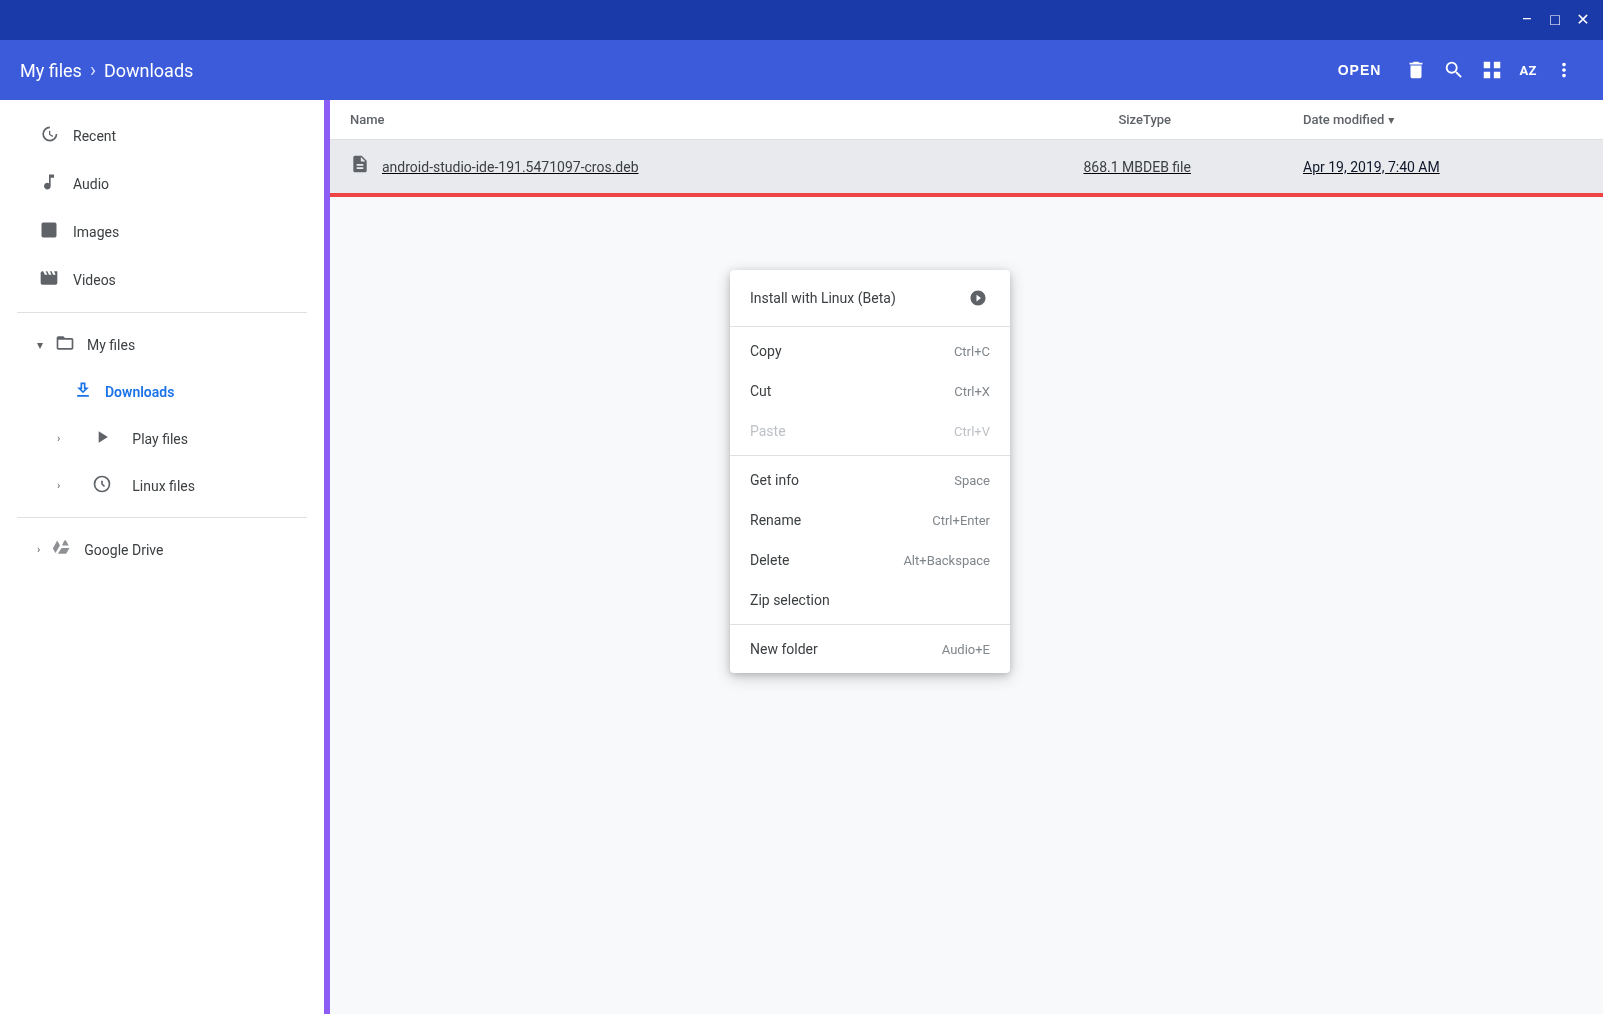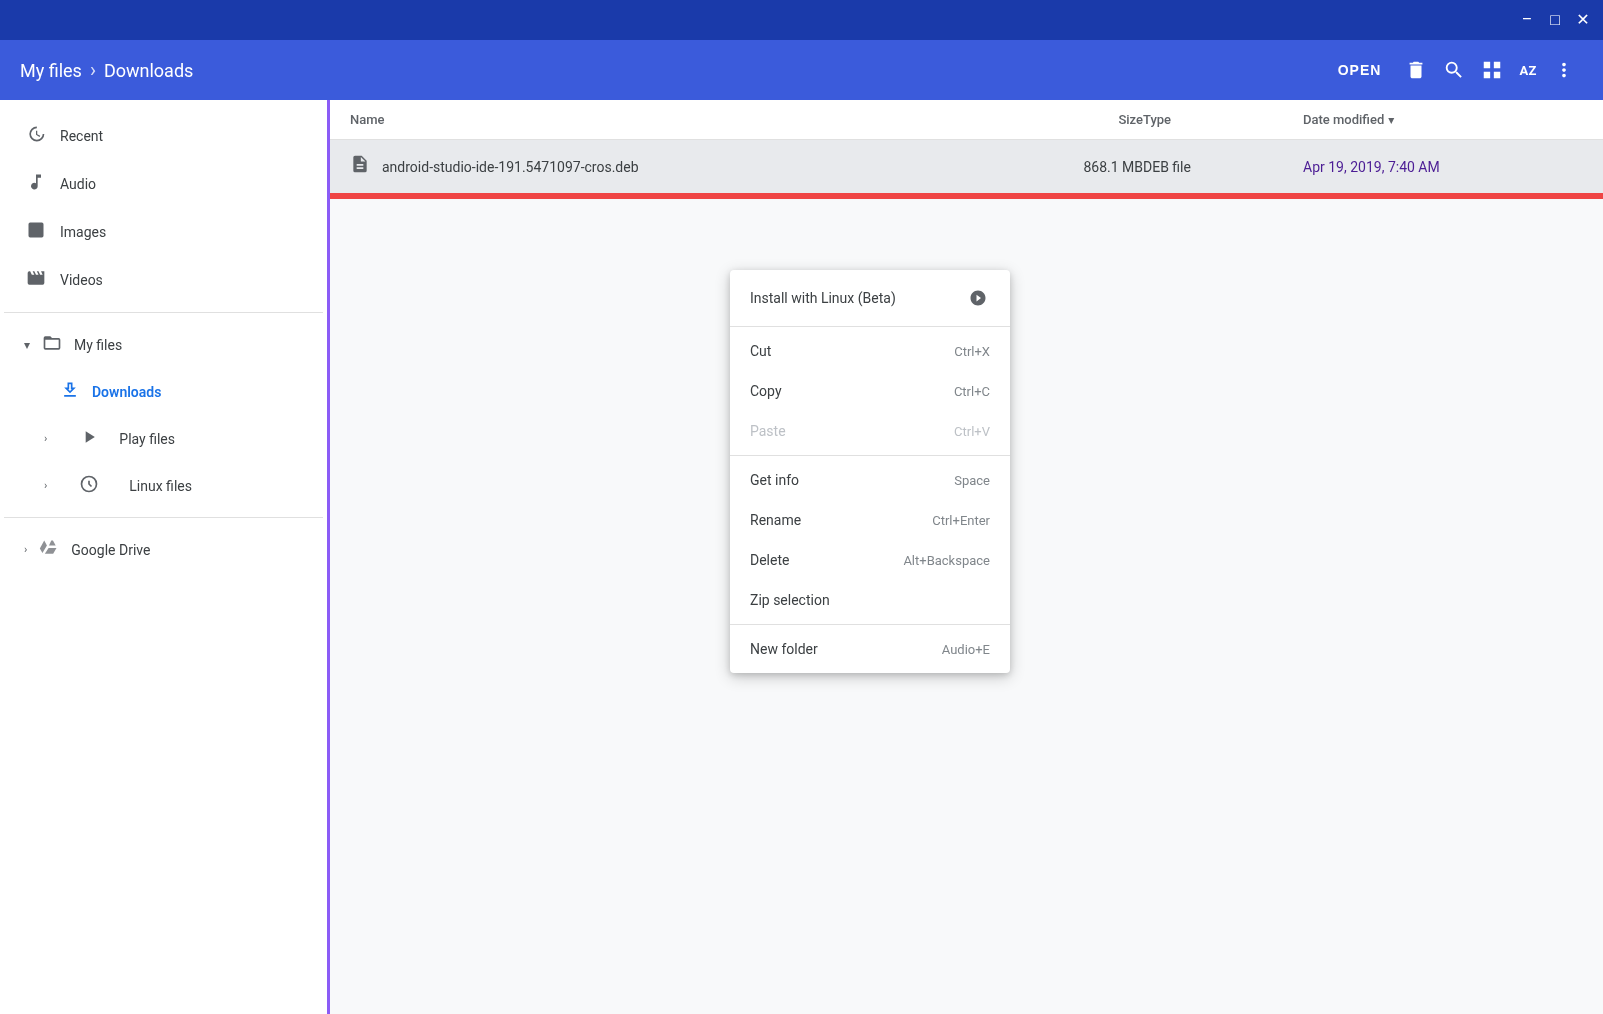--- a/index.html
+++ b/index.html
@@ -90,22 +90,22 @@
     
     .main-layout {
       display: flex;
       height: calc(1014px - 40px - 60px);
     }
 
     
     .sidebar {
       width: 330px;
       background: white;
-      border-right: 3px solid #8b5cf6;
-      padding: 12px 4px;
+      border-right: 6px solid #8b5cf6;
+      padding: 12px 17px;
       flex-shrink: 0;
     }
     .sidebar-item {
       display: flex;
       align-items: center;
       gap: 12px;
       padding: 12px 20px;
       cursor: pointer;
       color: #3c4043;
       font-size: 14px;
@@ -180,38 +180,39 @@
       align-items: center;
       gap: 4px;
     }
 
     
     .file-row {
       display: grid;
       grid-template-columns: 1fr 120px 160px 280px;
       padding: 12px 20px;
       background: #e8eaed;
-      border-bottom: 6px solid #ef4444;
-      align-items: center;
-      cursor: pointer;
+      border-bottom: 4px solid #ef4444;
+      align-items: center;
+      cursor: pointer;
+      text-decoration: underline;
     }
     .file-name-cell {
       display: flex;
       align-items: center;
       gap: 12px;
       font-size: 14px;
       color: #3c4043;
     }
     .file-icon {
       font-size: 20px;
       color: #5f6368;
     }
     .file-size { color: #3c4043; font-size: 14px; text-align: right; }
     .file-type { color: #3c4043; font-size: 14px; }
-    .file-date { color: #4c1d95; font-size: 14px; }
+    .file-date { color: #0f172a; font-size: 14px; }
 
     
     .context-menu {
       position: absolute;
       top: 170px;
       left: 400px;
       background: white;
       border-radius: 4px;
       box-shadow: 0 4px 16px rgba(0,0,0,0.2), 0 2px 6px rgba(0,0,0,0.15);
       width: 280px;
@@ -371,21 +372,21 @@
 
     <div class="sidebar-sub-section">
       <span class="chevron" style="font-size:11px;color:#5f6368;">›</span>
       <span style="width:8px;"></span>
       <span class="icon">
         <svg width="20" height="20" viewBox="0 0 24 24" fill="#5f6368">
             <circle cx="12" cy="12" r="9" fill="none" stroke="#5f6368" stroke-width="2"></circle>
             <path d="M12 8v4l3 3" stroke="#5f6368" stroke-width="2" fill="none"></path>
           </svg>
       </span>
-      <span style="margin-left:18px;">Linux files</span>
+      <span style="margin-left:8px;">Linux files</span>
     </div>
 
     <div class="sidebar-separator"></div>
 
     <div class="sidebar-section-header">
       <span class="chevron" style="font-size:11px;">›</span>
       <span class="icon">
         <svg width="20" height="20" viewBox="0 0 24 24" fill="#5f6368">
             <path d="M6.28 3L1 12.5l3.14 5.5L9.5 9 6.28 3zm5.22 9L7 19h10l4-7H11.5zm3.22-9L12 9h8l-3.28-6H14.5z" opacity=".7"></path>
           </svg>
@@ -432,27 +433,27 @@
         <span>Install with Linux (Beta)</span>
         <span class="menu-icon">
           <svg width="18" height="18" viewBox="0 0 24 24" fill="#5f6368">
               <path d="M12 2C6.48 2 2 6.48 2 12s4.48 10 10 10 10-4.48 10-10S17.52 2 12 2zm-2 14.5v-9l6 4.5-6 4.5z"></path>
             </svg>
         </span>
       </div>
       <div class="menu-separator"></div>
 
       <div class="menu-item">
+        <span>Copy</span>
+        <span class="menu-shortcut">Ctrl+C</span>
+      </div>
+
+      <div class="menu-item">
         <span>Cut</span>
         <span class="menu-shortcut">Ctrl+X</span>
-      </div>
-
-      <div class="menu-item">
-        <span>Copy</span>
-        <span class="menu-shortcut">Ctrl+C</span>
       </div>
 
       <div class="menu-item disabled">
         <span>Paste</span>
         <span class="menu-shortcut">Ctrl+V</span>
       </div>
       <div class="menu-separator"></div>
 
       <div class="menu-item">
         <span>Get info</span>

